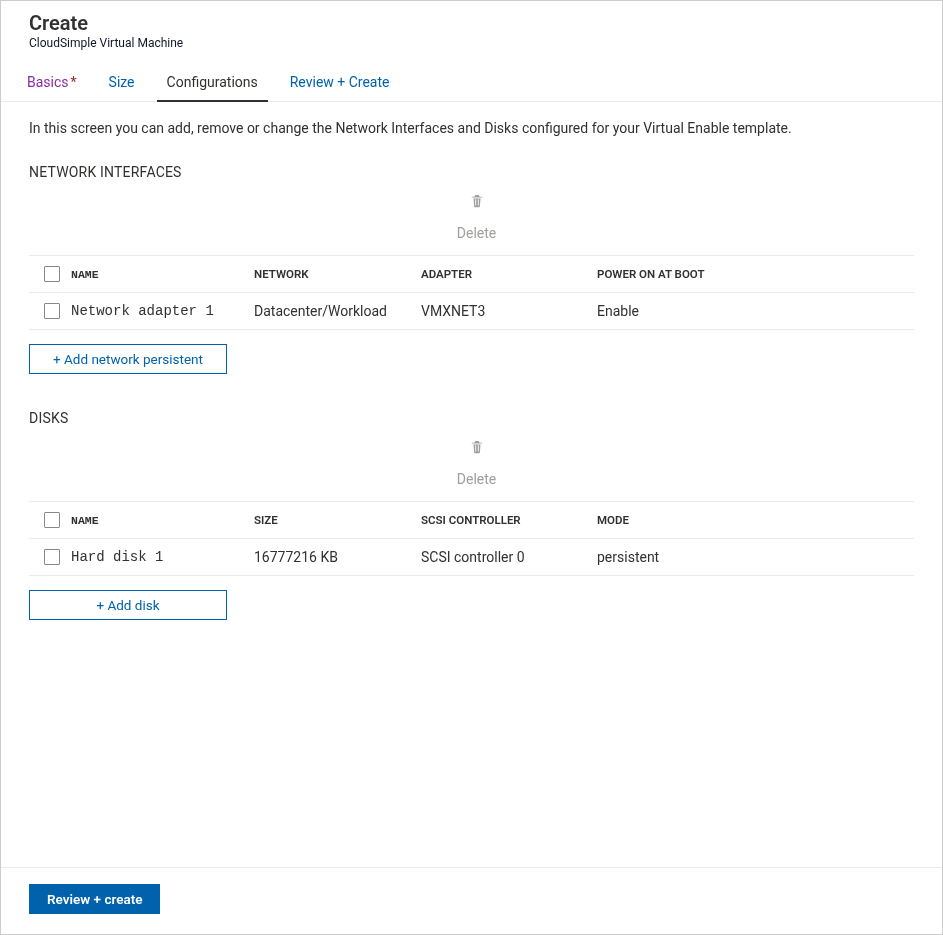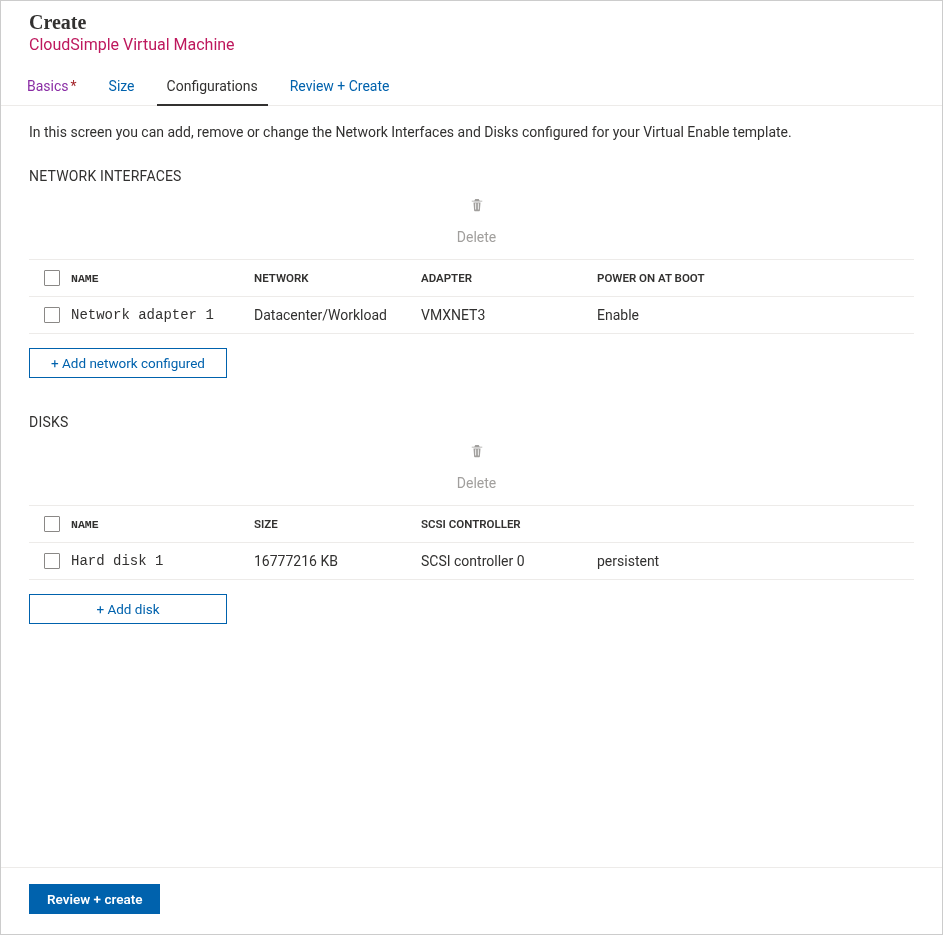--- a/index.html
+++ b/index.html
@@ -19,25 +19,24 @@
     flex-direction: column;
     position: relative;
   }
   .header {
     padding: 10px 28px 6px 28px;
   }
   .header-title {
     font-size: 20px;
     font-weight: 600;
     color: #323130;
-    font-family: Liberation Serif, serif;
   }
   .header-subtitle {
-    font-size: 16px;
-    color: #be185d;
+    font-size: 12px;
+    color: #0f172a;
     margin-top: 1px;
   }
   .tabs {
     display: flex;
     gap: 0;
     padding: 0 10px;
     border-bottom: 1px solid #edebe9;
     margin-top: 10px;
   }
   .tab {
@@ -215,41 +214,42 @@
       <div class="table-row">
         <div class="col-checkbox">
             <div class="checkbox"></div>
           </div>
         <div class="col-1">Network adapter 1</div>
         <div class="col-2">Datacenter/Workload</div>
         <div class="col-3">VMXNET3</div>
         <div class="col-4">Enable</div>
       </div>
     </div>
-    <button class="add-btn">+ Add network configured</button>
+    <button class="add-btn">+ Add network persistent</button>
   </div>
 
   <div class="section">
     <div class="section-title">DISKS</div>
     <div class="toolbar">
       <span class="trash-icon">
         <svg viewBox="0 0 16 16">
             <path d="M6 1h4l1 2h3v1H2V3h3l1-2zm-2 4h8l-.7 9.2c-.05.45-.43.8-.88.8H5.58c-.45 0-.83-.35-.88-.8L4 5zm2 1v7h1V6H6zm3 0v7h1V6H9z"></path>
           </svg>
       </span>
       <span class="toolbar-label">Delete</span>
     </div>
     <div class="table">
       <div class="table-header-row">
         <div class="col-checkbox">
             <div class="checkbox"></div>
           </div>
         <div class="col-1">Name</div>
         <div class="col-2">Size</div>
         <div class="col-3">SCSI Controller</div>
+        <div class="col-4">Mode</div>
       </div>
       <div class="table-row">
         <div class="col-checkbox">
             <div class="checkbox"></div>
           </div>
         <div class="col-1">Hard disk 1</div>
         <div class="col-2">16777216 KB</div>
         <div class="col-3">SCSI controller 0</div>
         <div class="col-4">persistent</div>
       </div>

